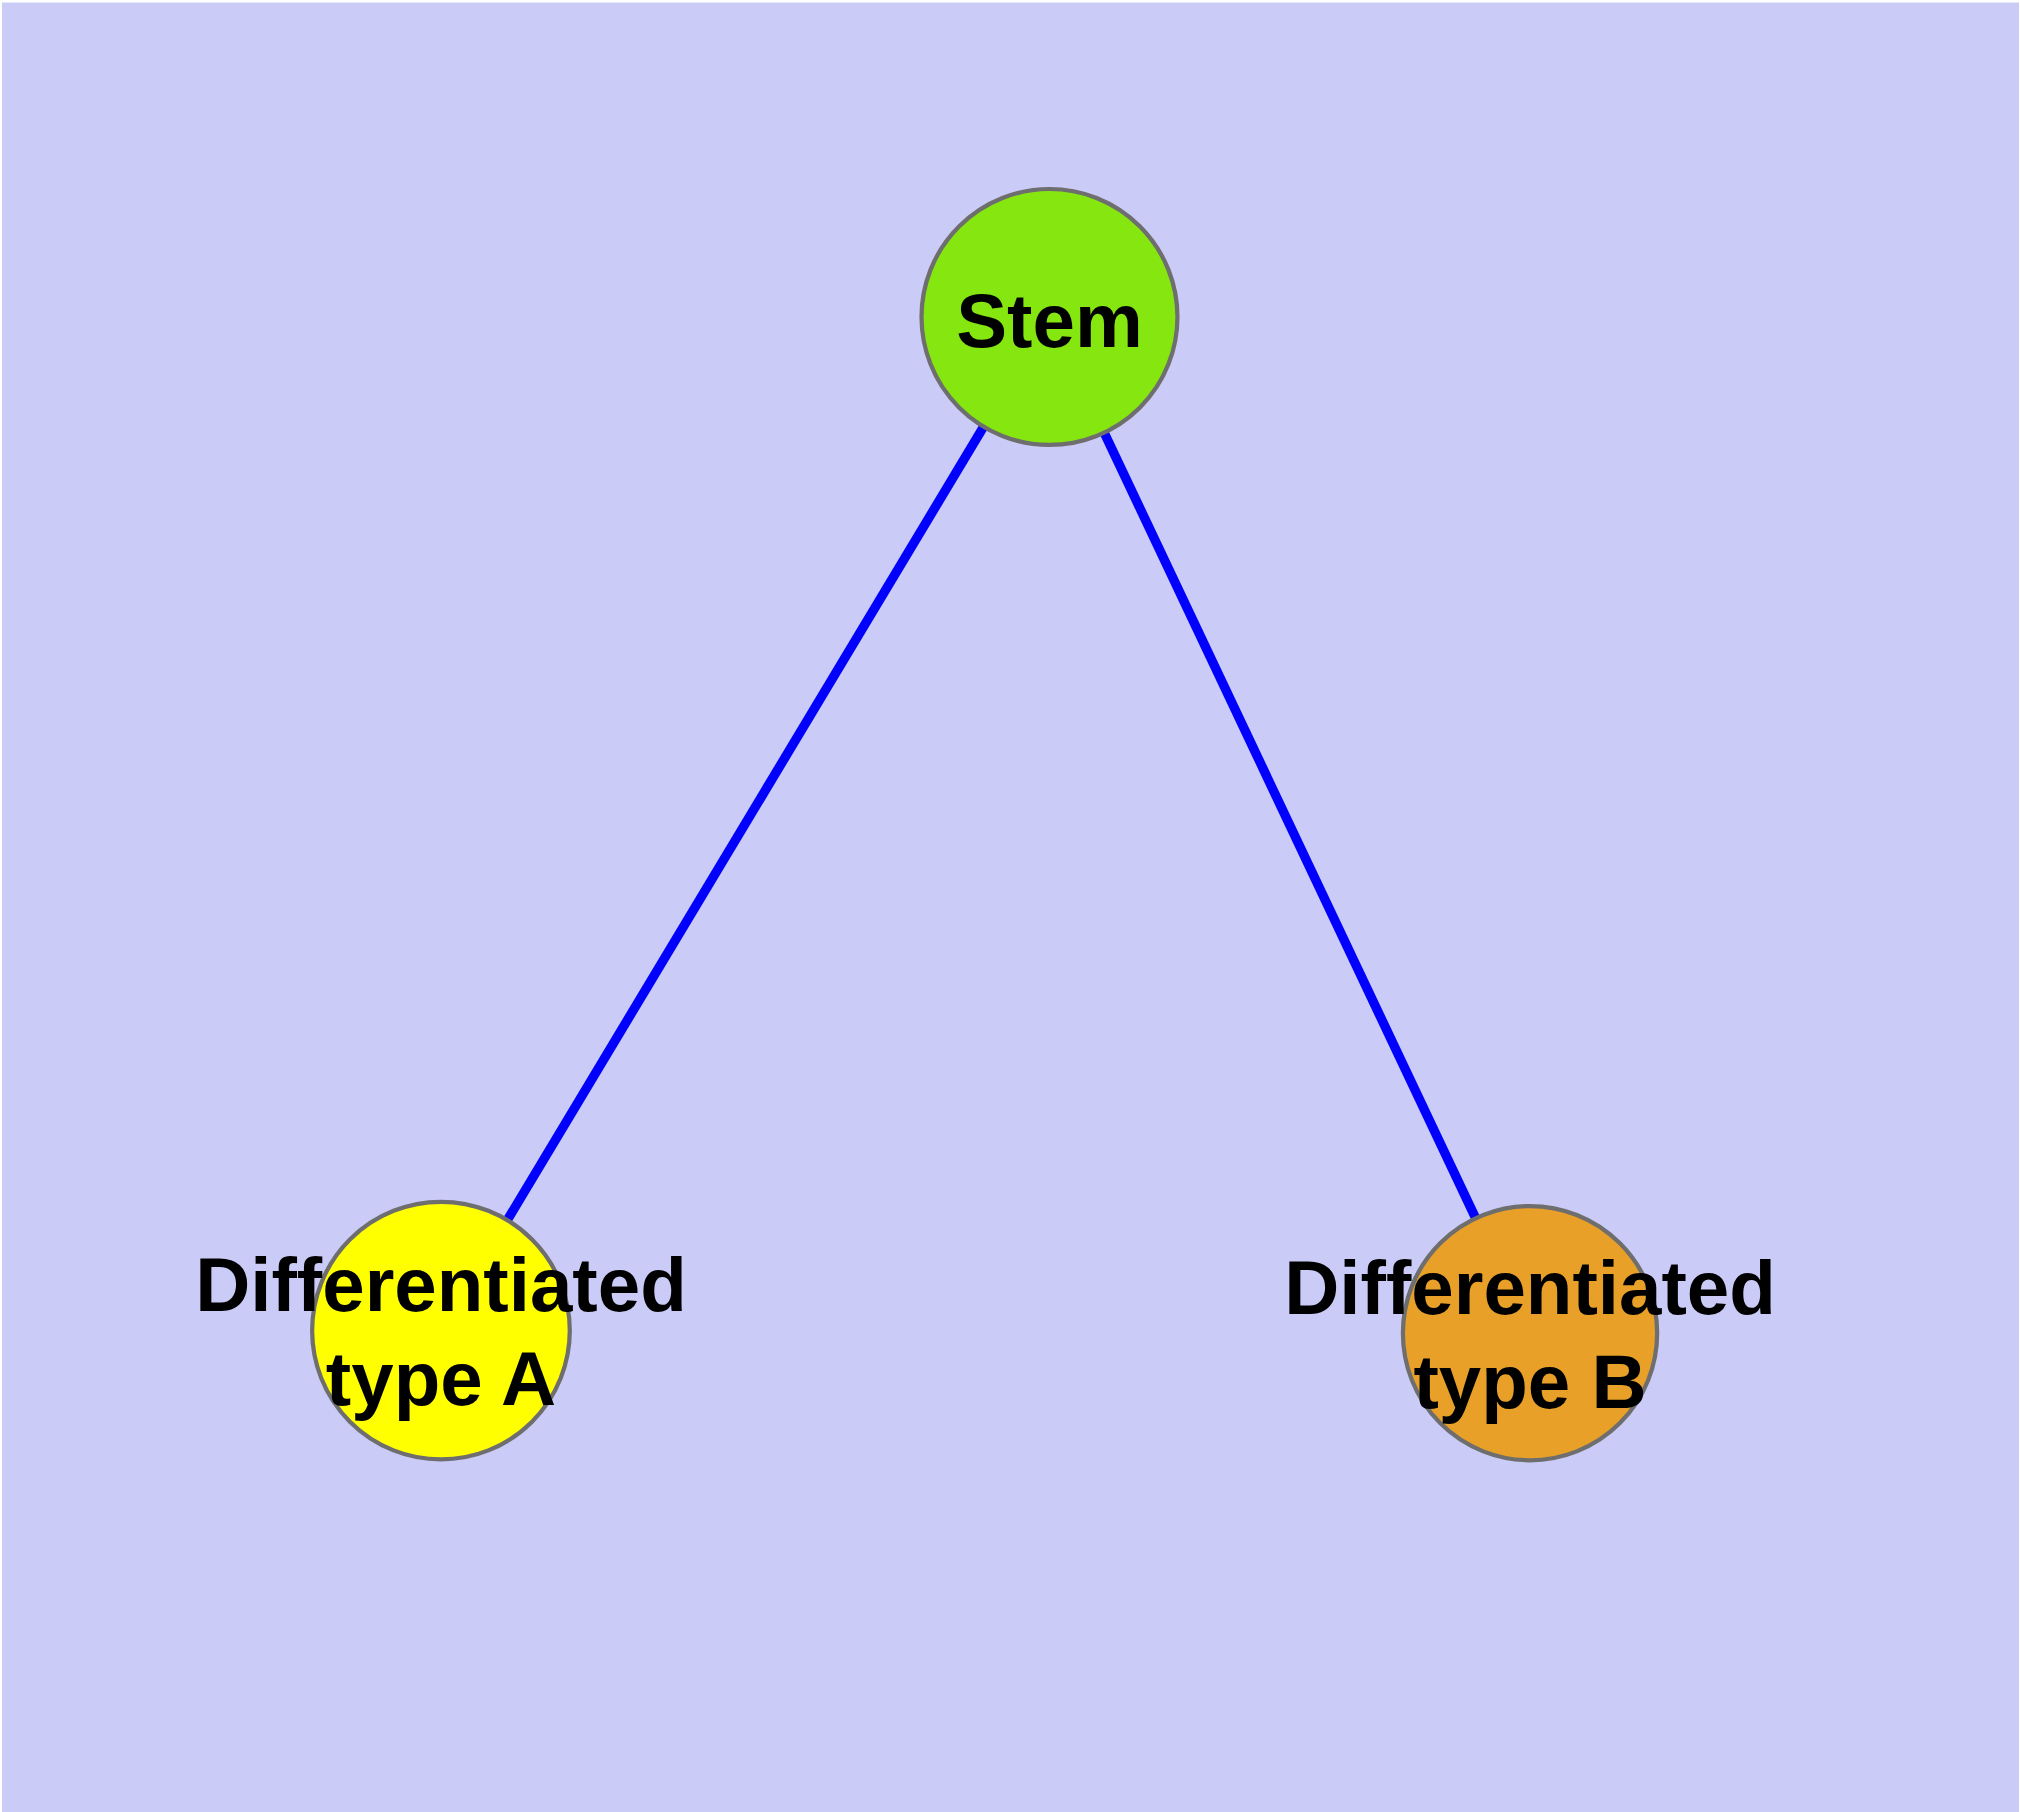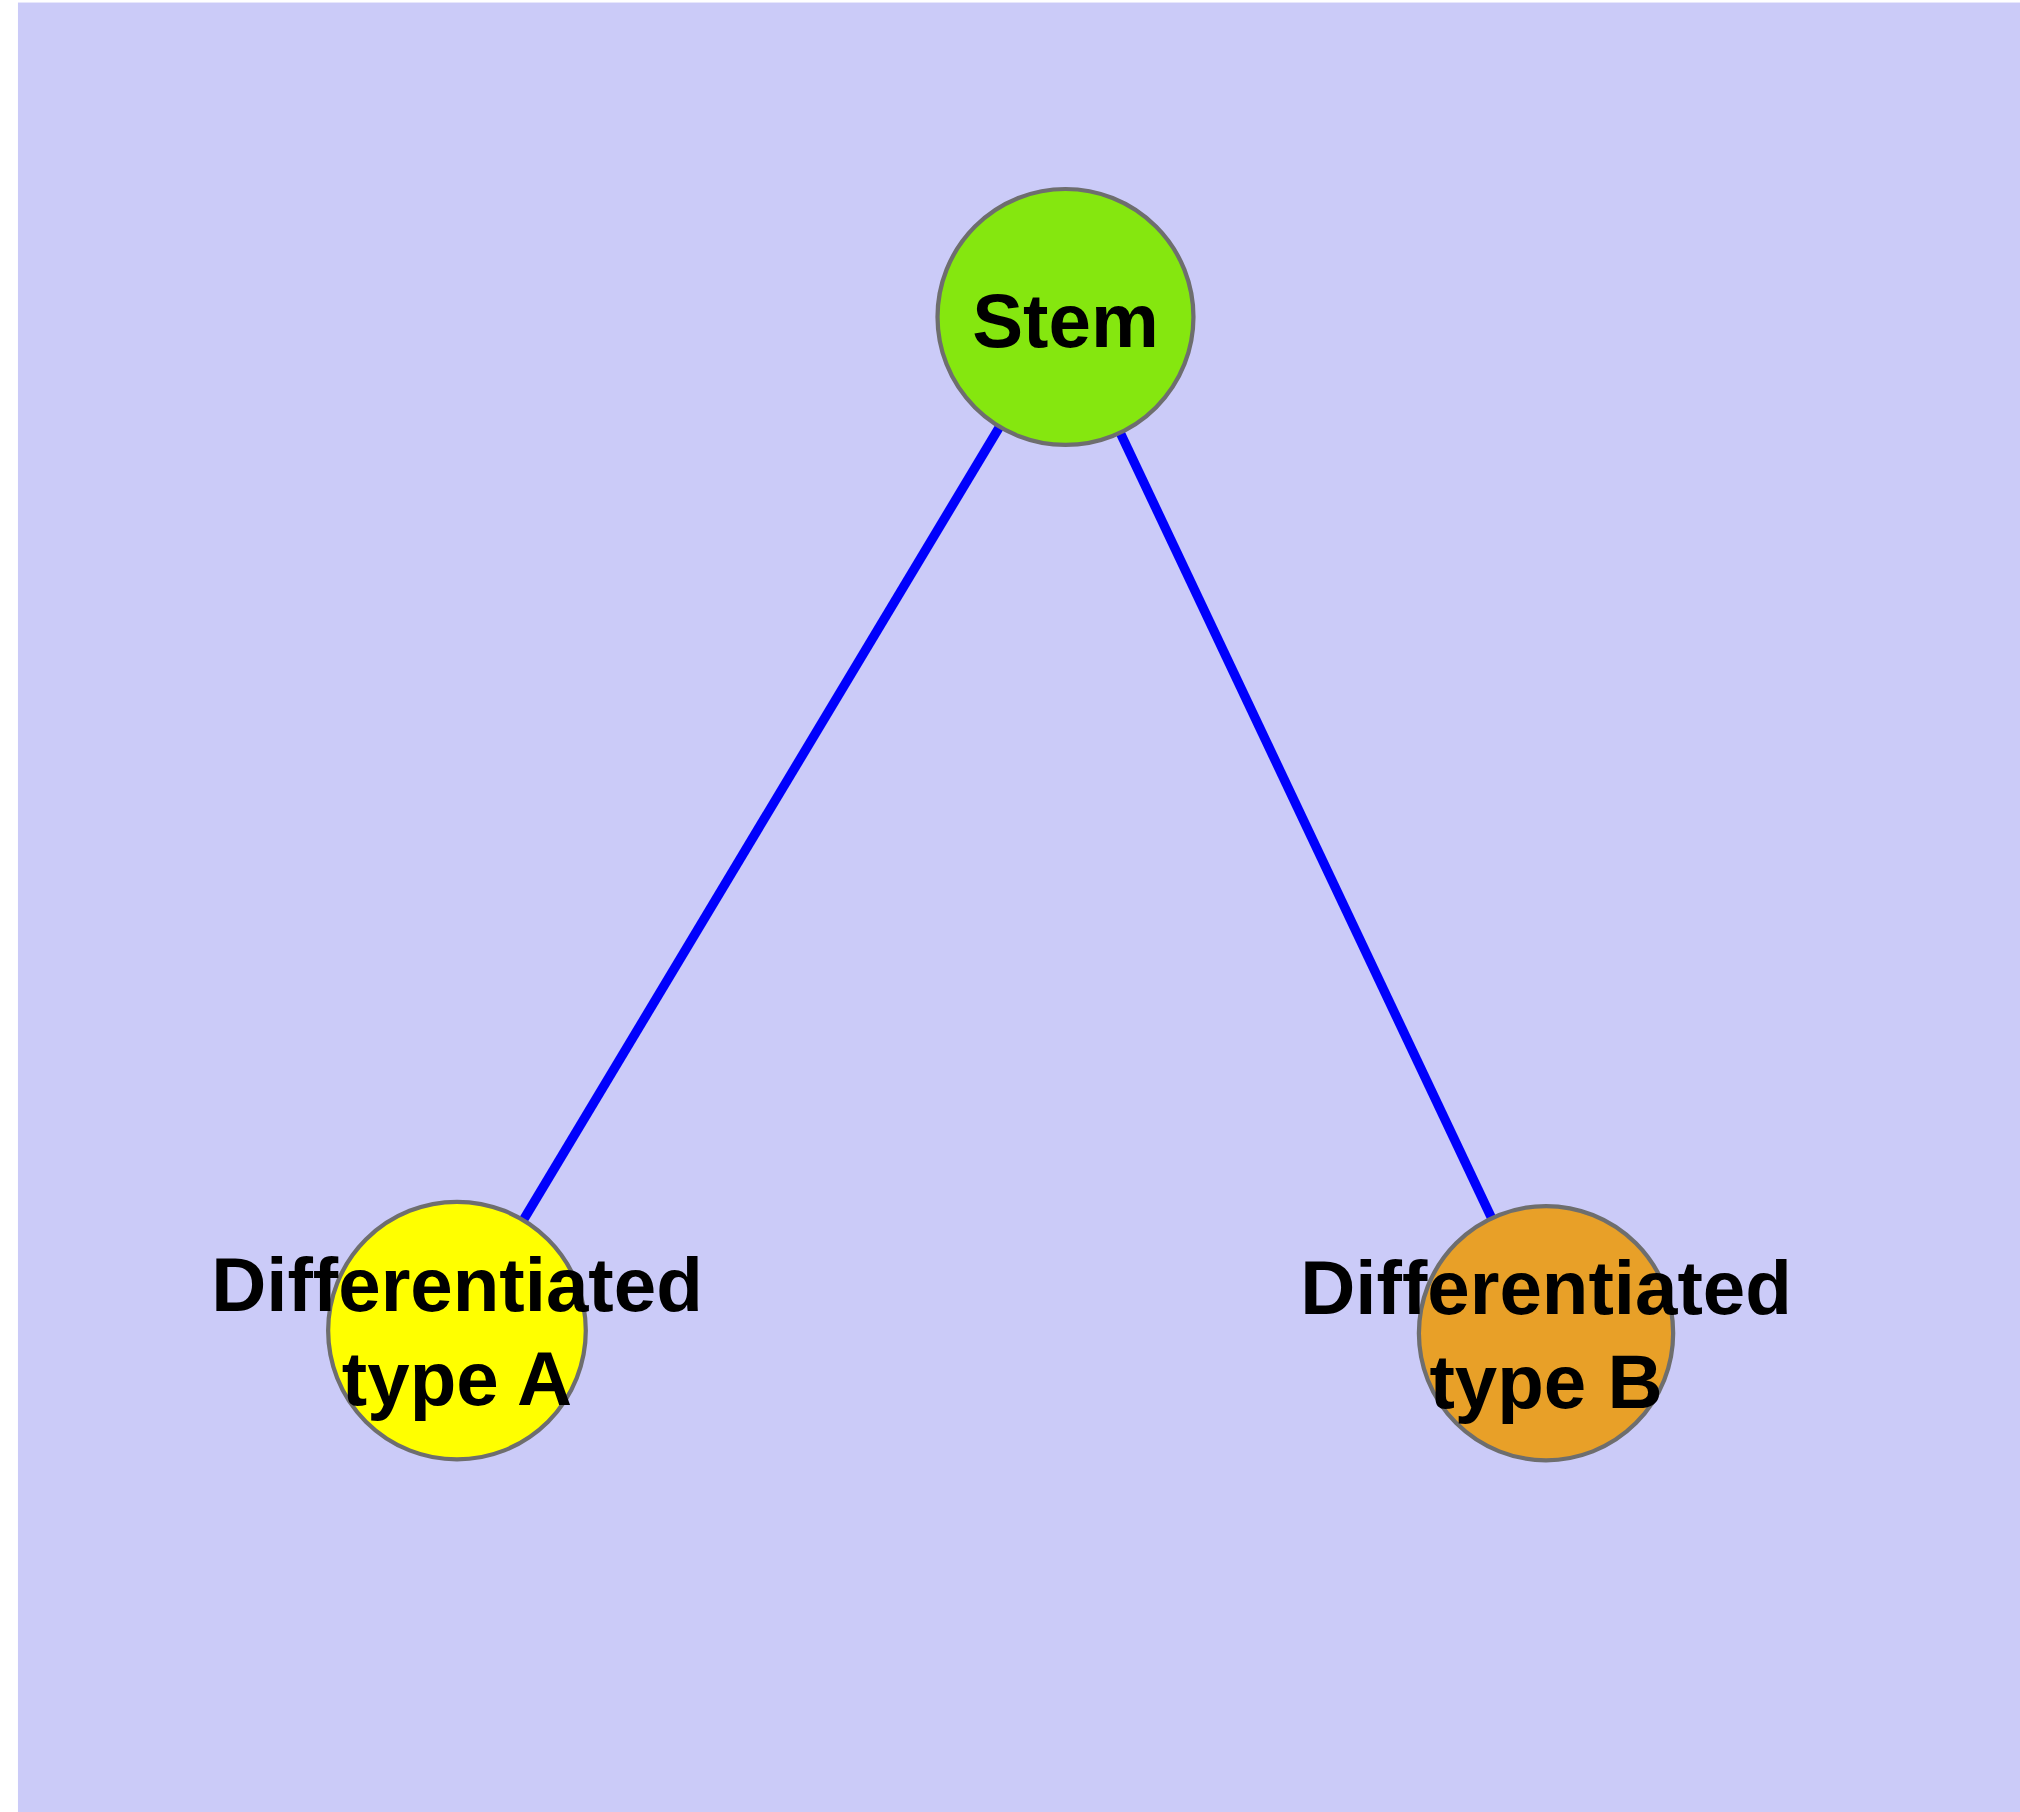--- a/index.html
+++ b/index.html
@@ -7,21 +7,20 @@
     padding: 0;
     background: #ffffff;
     width: 2021px;
     height: 1812px;
     overflow: hidden;
   }
   .diagram-wrap {
     position: relative;
     width: 1808px;
     height: 1812px;
-    padding-left: 16px;
   }
   svg { display: block; }
   .node-circle {
     stroke-width: 5px;
   }
   .edge-line {
     stroke-width: 11px;
     fill: none;
   }
   .node-label {

